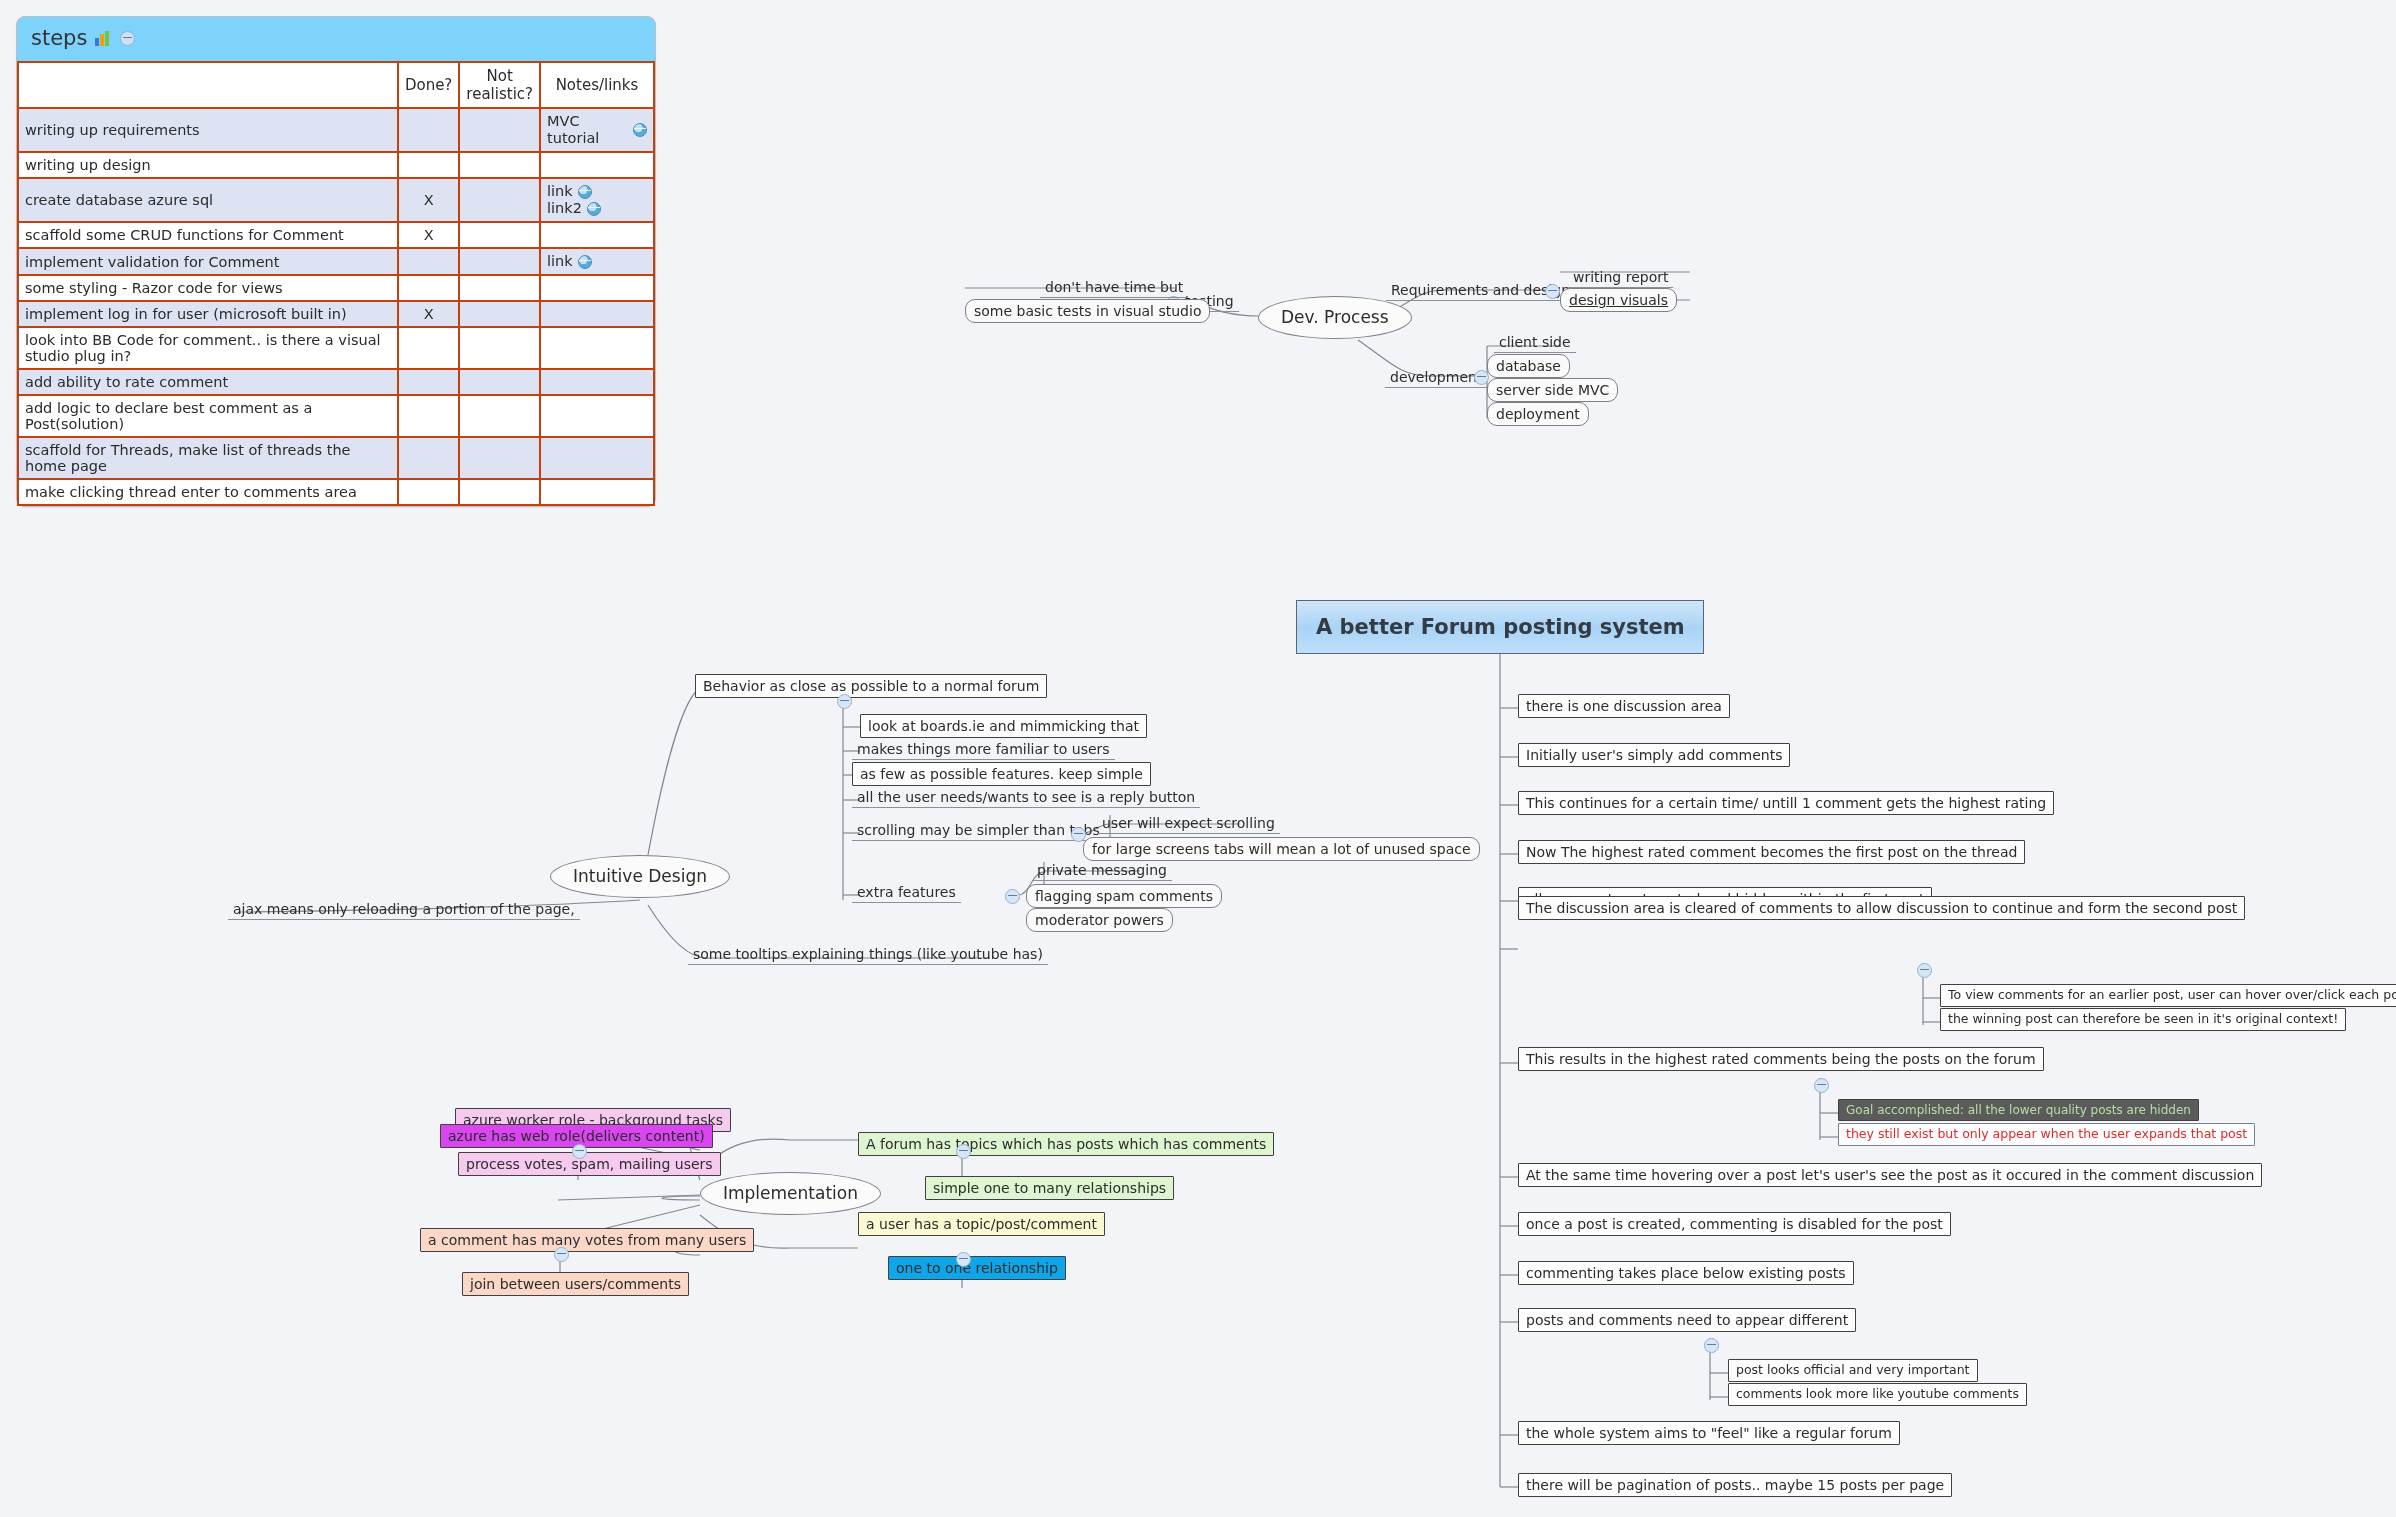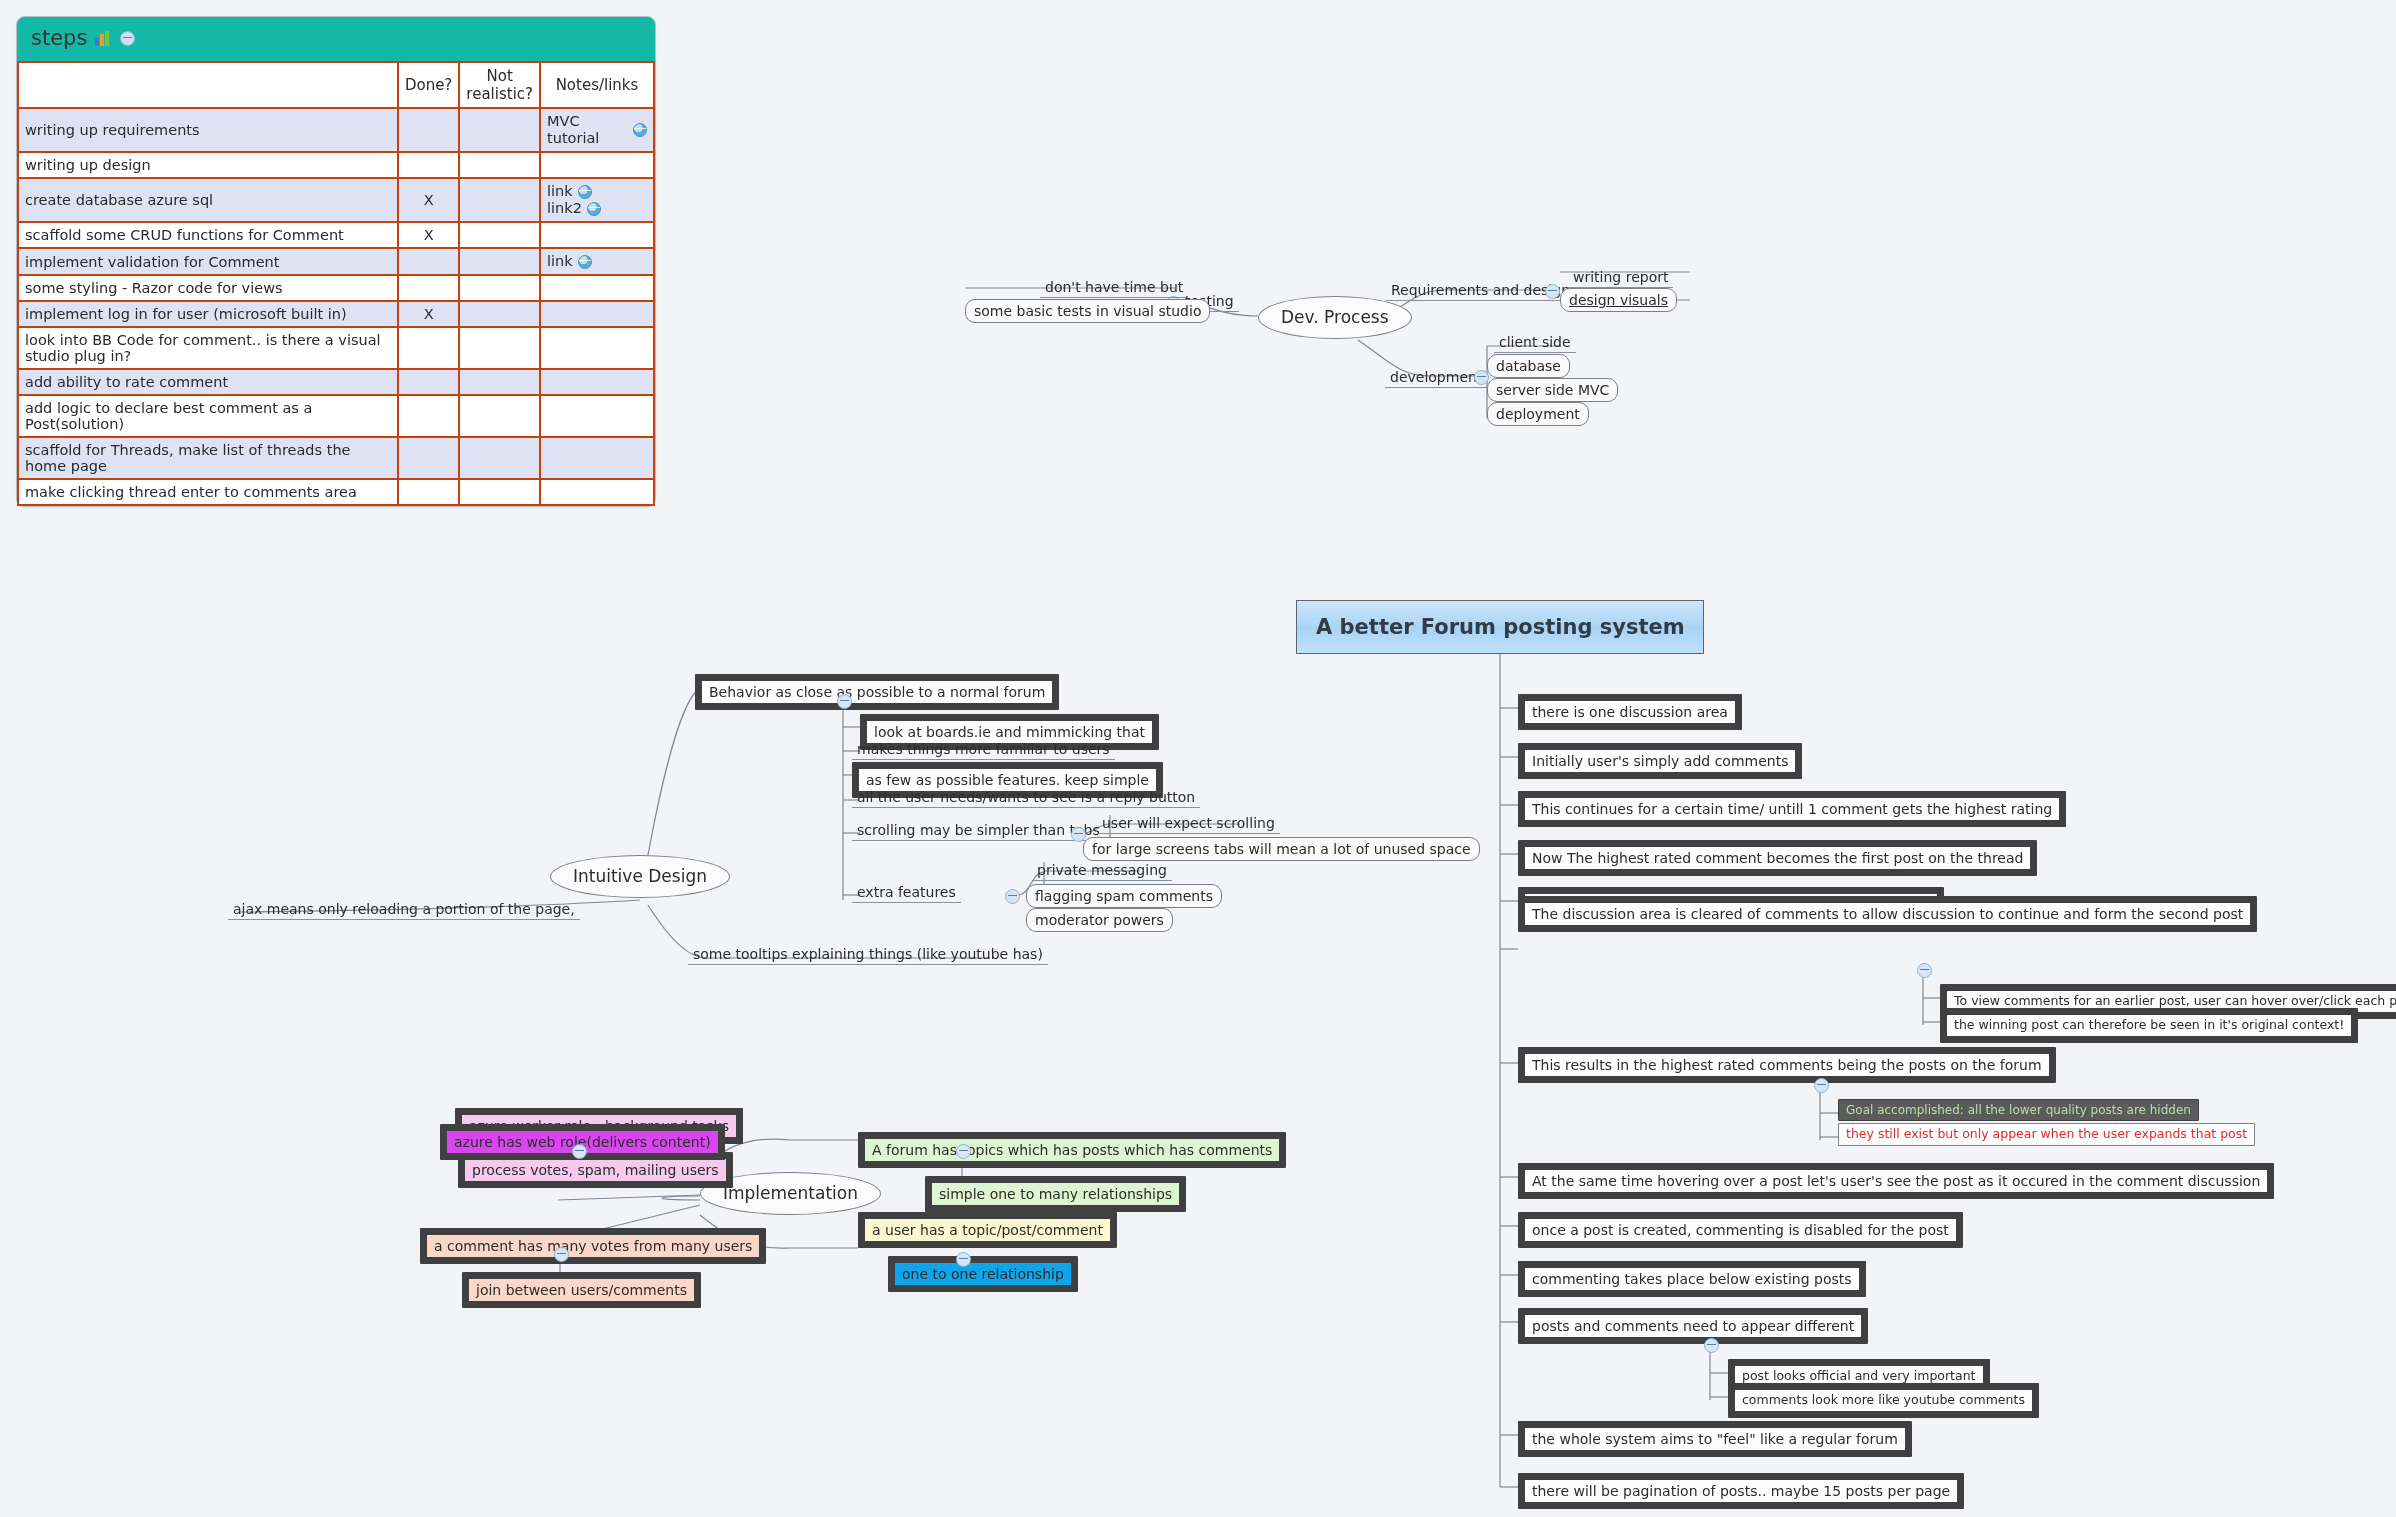--- a/index.html
+++ b/index.html
@@ -7,21 +7,21 @@
     width:2396px;height:1517px;position:relative;
     background:#f2f4f8;
     font-family:"DejaVu Sans","Liberation Sans",sans-serif;
     color:#2b2b2b;overflow:hidden;
   }
   .abs{position:absolute;}
 
   
   #steps-card{
     left:16px;top:16px;width:640px;
-    background:#14b8a6;border:1px solid #b9bec7;border-radius:9px;
+    background:#7dd3fc;border:1px solid #b9bec7;border-radius:9px;
     box-shadow:0 1px 2px rgba(0,0,0,.07);
     box-sizing:border-box;
   }
   #steps-title{
     padding:11px 14px 12px 14px;font-size:21px;color:#333;
     display:flex;align-items:center;gap:8px;line-height:1;
   }
   .barchart-icon{display:inline-block;width:17px;height:15px;position:relative;}
   .barchart-icon i{position:absolute;bottom:0;width:4px;display:block;}
   .barchart-icon i:nth-child(1){left:0;height:8px;background:#3b76d8;}
@@ -55,21 +55,21 @@
     content:"";position:absolute;left:0;right:0;top:4px;height:1px;background:rgba(255,255,255,.8);
   }
 
   
   .node{
     position:absolute;box-sizing:border-box;white-space:nowrap;
     font-size:14px;line-height:1;color:#2c2c2c;
     display:flex;align-items:center;
   }
   .boxed{
-    border:7px solid #404040;background:#fdfdfd;padding:4px 7px;border-radius:1px;
+    border:1px solid #404040;background:#fdfdfd;padding:4px 7px;border-radius:1px;
   }
   .plainnode{
     border:none;background:transparent;padding:3px 5px;
     border-bottom:1px solid #8b8f96;
   }
   .roundbox{
     border:1px solid #7b7f86;background:#fafafa;border-radius:10px;padding:4px 8px;
   }
   .ellipse{
     border:1px solid #7b7f86;background:#fbfbfb;border-radius:50%;

